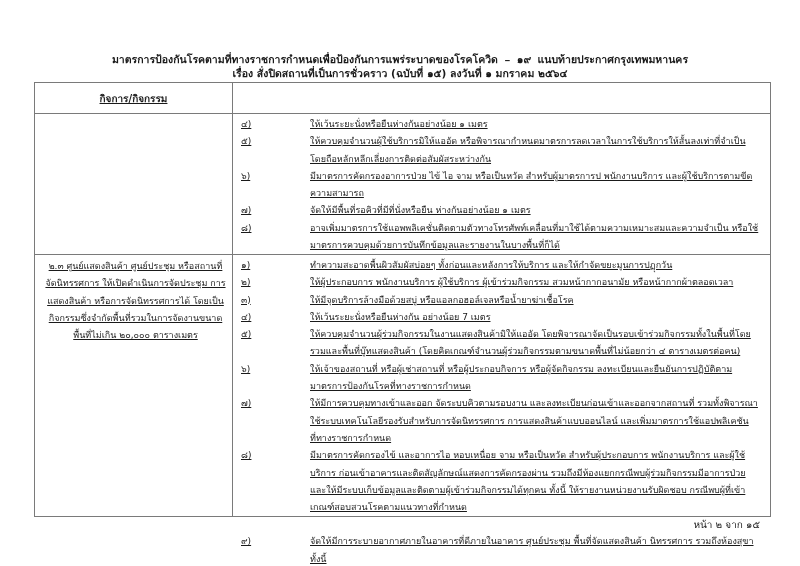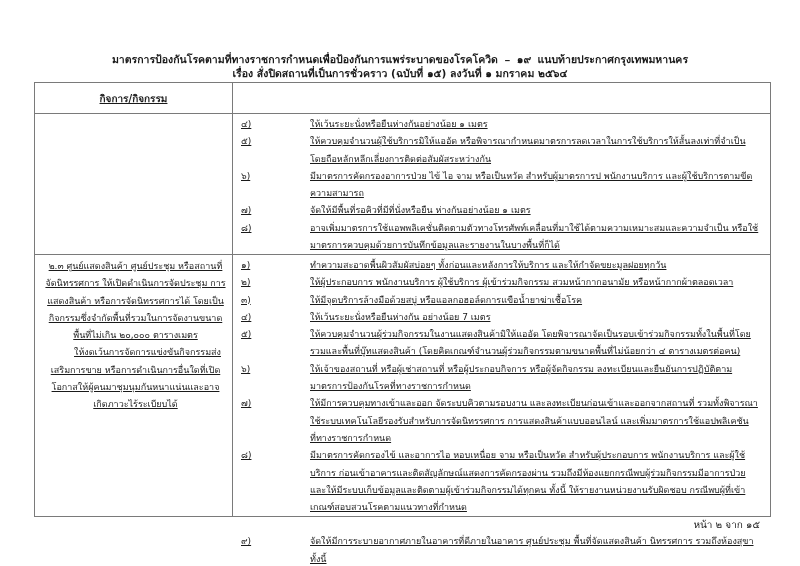--- a/index.html
+++ b/index.html
@@ -83,36 +83,35 @@
             <span class="txt">อาจเพิ่มมาตรการใช้แอพพลิเคชั่นติดตามตัวทางโทรศัพท์เคลื่อนที่มาใช้ได้ตามความเหมาะสมและความจำเป็น หรือใช้มาตรการควบคุมด้วยการบันทึกข้อมูลและรายงานในบางพื้นที่ก็ได้</span>
           </div>
       </div>
     </div>
   </div>
 
   <div class="row row2">
     <div class="col-left">
       <div class="left-text">
         <div>๒.๓ ศูนย์แสดงสินค้า ศูนย์ประชุม หรือสถานที่จัดนิทรรศการ ให้เปิดดำเนินการจัดประชุม การแสดงสินค้า หรือการจัดนิทรรศการได้ โดยเป็นกิจกรรมซึ่งจำกัดพื้นที่รวมในการจัดงานขนาดพื้นที่ไม่เกิน ๒๐,๐๐๐ ตารางเมตร</div>
-        <div class="indent">ให้งดเว้นการจัดการแข่งขันกิจกรรมส่งเสริมการขาย หรือการดำเนินการอื่นใดที่เปิดโอกาสให้ผู้คนมาชุมนุมกันหนาแน่นและอาจเกิดภาวะไร้ระเบียบได้</div>
       </div>
     </div>
     <div class="col-right">
       <div class="right-list">
         <div class="item">
             <span class="num">๑)</span>
-            <span class="txt">ทำความสะอาดพื้นผิวสัมผัสบ่อยๆ ทั้งก่อนและหลังการให้บริการ และให้กำจัดขยะมูลฝอยทุกวัน</span>
+            <span class="txt">ทำความสะอาดพื้นผิวสัมผัสบ่อยๆ ทั้งก่อนและหลังการให้บริการ และให้กำจัดขยะมูนการปฏุกวัน</span>
           </div>
         <div class="item">
             <span class="num">๒)</span>
             <span class="txt">ให้ผู้ประกอบการ พนักงานบริการ ผู้ใช้บริการ ผู้เข้าร่วมกิจกรรม สวมหน้ากากอนามัย หรือหน้ากากผ้าตลอดเวลา</span>
           </div>
         <div class="item">
             <span class="num">๓)</span>
-            <span class="txt">ให้มีจุดบริการล้างมือด้วยสบู่ หรือแอลกอฮอล์ดการแขือน้ำยาฆ่าเชื้อโรค</span>
+            <span class="txt">ให้มีจุดบริการล้างมือด้วยสบู่ หรือแอลกอฮอล์เจลหรือน้ำยาฆ่าเชื้อโรค</span>
           </div>
         <div class="item">
             <span class="num">๔)</span>
             <span class="txt">ให้เว้นระยะนั่งหรือยืนห่างกัน อย่างน้อย 7 เมตร</span>
           </div>
         <div class="item">
             <span class="num">๕)</span>
             <span class="txt">ให้ควบคุมจำนวนผู้ร่วมกิจกรรมในงานแสดงสินค้ามิให้แออัด โดยพิจารณาจัดเป็นรอบเข้าร่วมกิจกรรมทั้งในพื้นที่โดยรวมและพื้นที่บู๊ทแสดงสินค้า (โดยคิดเกณฑ์จำนวนผู้ร่วมกิจกรรมตามขนาดพื้นที่ไม่น้อยกว่า ๔ ตารางเมตรต่อคน)</span>
           </div>
         <div class="item">

